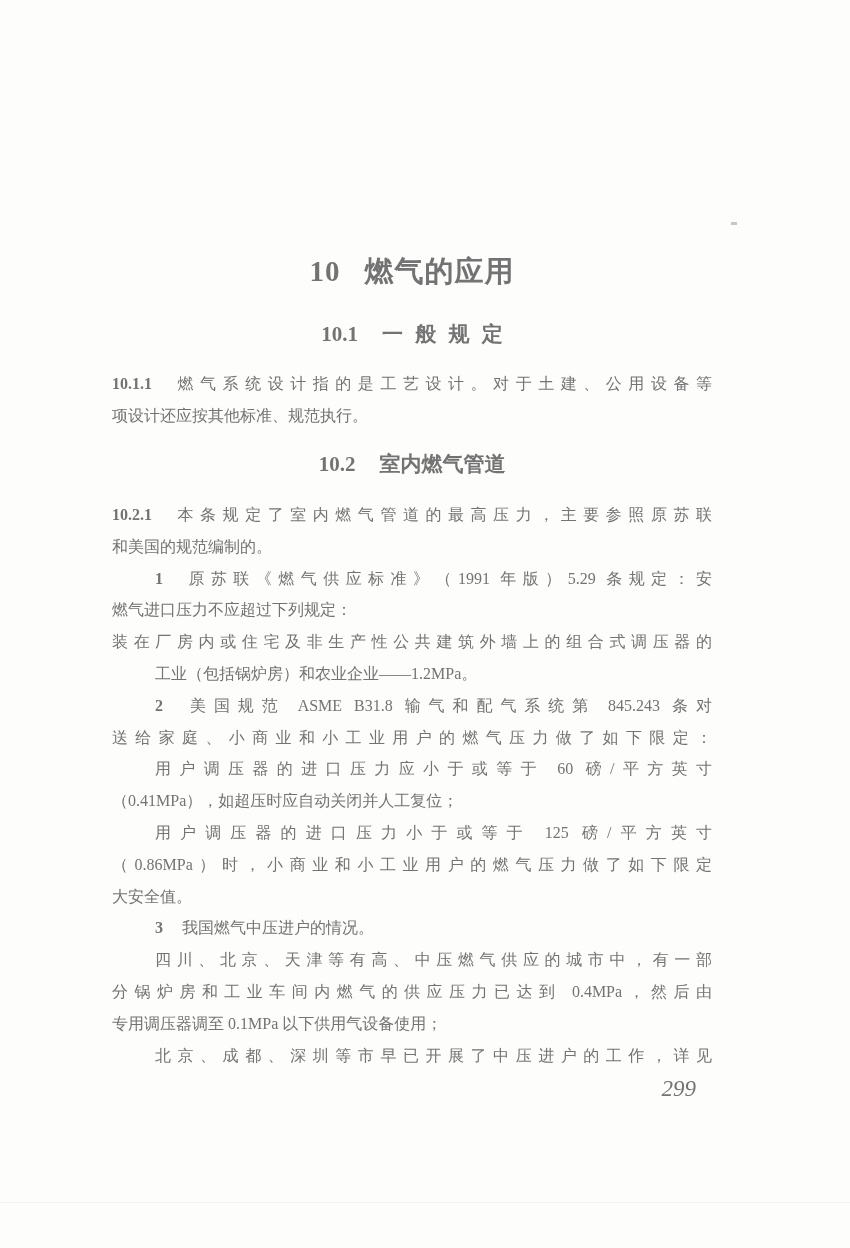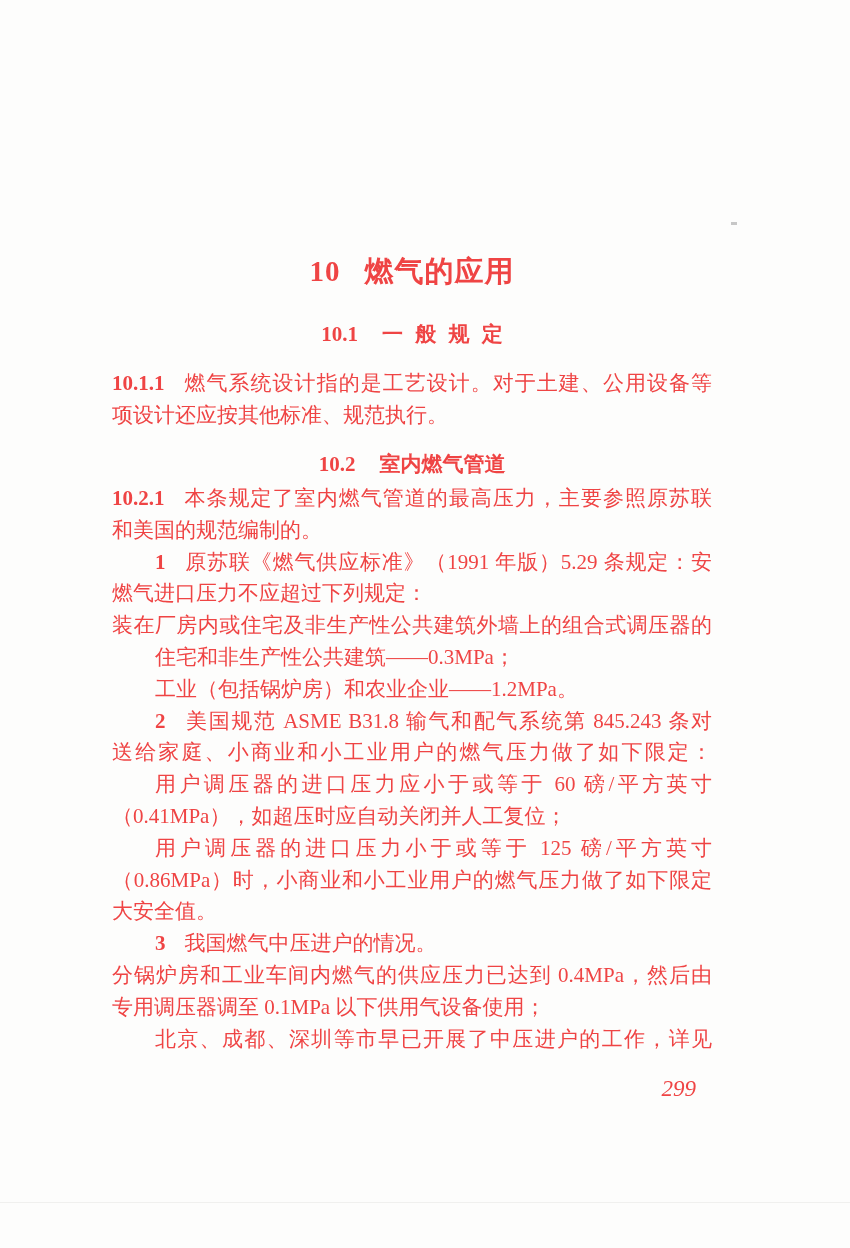--- a/index.html
+++ b/index.html
@@ -2,21 +2,21 @@
 <html><head>
 <meta charset="utf-8">
 <style>
   html,body { margin:0; padding:0; background:#e8e8e8; }
   .page {
     position: relative;
     width: 850px;
     height: 1248px;
     margin: 0 auto;
     background: #fdfdfc;
-    color: #ef4444;
+    color: #737373;
     font-family: "Liberation Serif", "DejaVu Serif", serif;
     overflow: hidden;
     text-decoration: underline;
   }
   .abs { position: absolute; left: 112px; width: 600px; }
 
   .chapter-title {
     top: 254px;
     text-align: center;
     font-size: 29px;
@@ -32,23 +32,23 @@
     font-size: 21px;
     font-weight: bold;
     line-height: 24px;
     white-space: nowrap;
   }
   .sec-101 { top: 322px; }
   .sec-102 { top: 452px; }
   .section-heading .sec-num { margin-right: 24px; text-align: center; }
   .sec-101 .sec-title { word-spacing: 7px; }
 
-  .para { font-size: 21px; }
+  .para { font-size: 16px; }
   .para-1011 { top: 368px; }
-  .para-1021 { top: 483px; }
+  .para-1021 { top: 499px; }
 
   .line {
     height: 31.8px;
     line-height: 31.8px;
     white-space: nowrap;
     overflow: visible;
   }
   .line.justify {
     white-space: normal;
     text-align: justify;
@@ -102,30 +102,30 @@
   <div class="abs section-heading sec-102">
     <span class="sec-num">10.2</span><span class="sec-title">室内燃气管道</span>
   </div>
 
   <div class="abs para para-1021">
       <div class="line justify"><span class="num">10.2.1</span><span>本条规定了室内燃气管道的最高压力，主要参照原苏联</span></div>
       <div class="line"><span>和美国的规范编制的。</span></div>
       <div class="line justify indent"><span class="num">1</span><span>原苏联《燃气供应标准》（1991 年版）5.29 条规定：安</span></div>
       <div class="line"><span>燃气进口压力不应超过下列规定：</span></div>
       <div class="line justify"><span>装在厂房内或住宅及非生产性公共建筑外墙上的组合式调压器的</span></div>
-      <div class="line indent"><span>住宅和非生产性公共建筑——0.3MPa；</span></div>
       <div class="line indent"><span>工业（包括锅炉房）和农业企业——1.2MPa。</span></div>
       <div class="line justify indent"><span class="num">2</span><span>美国规范 ASME B31.8 输气和配气系统第 845.243 条对</span></div>
       <div class="line justify"><span>送给家庭、小商业和小工业用户的燃气压力做了如下限定：</span></div>
       <div class="line justify indent"><span>用户调压器的进口压力应小于或等于 60 磅/平方英寸</span></div>
       <div class="line"><span>（0.41MPa），如超压时应自动关闭并人工复位；</span></div>
       <div class="line justify indent"><span>用户调压器的进口压力小于或等于 125 磅/平方英寸</span></div>
       <div class="line justify"><span>（0.86MPa）时，小商业和小工业用户的燃气压力做了如下限定</span></div>
       <div class="line"><span>大安全值。</span></div>
       <div class="line indent"><span class="num">3</span><span>我国燃气中压进户的情况。</span></div>
+      <div class="line justify indent"><span>四川、北京、天津等有高、中压燃气供应的城市中，有一部</span></div>
       <div class="line justify"><span>分锅炉房和工业车间内燃气的供应压力已达到 0.4MPa，然后由</span></div>
       <div class="line"><span>专用调压器调至 0.1MPa 以下供用气设备使用；</span></div>
       <div class="line justify indent"><span>北京、成都、深圳等市早已开展了中压进户的工作，详见</span></div>
     </div>
 
   <div class="abs page-number">299</div>
 
   <div class="speck"></div>
   <div class="scan-edge"></div>
 

